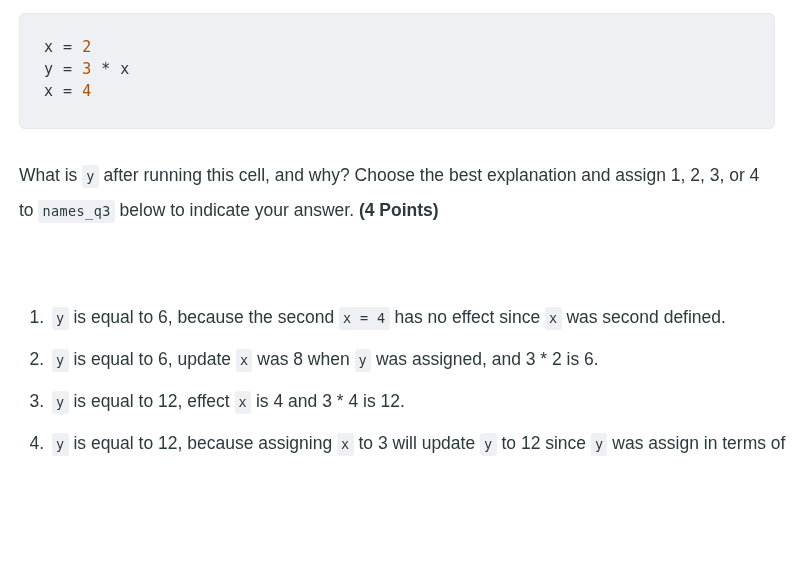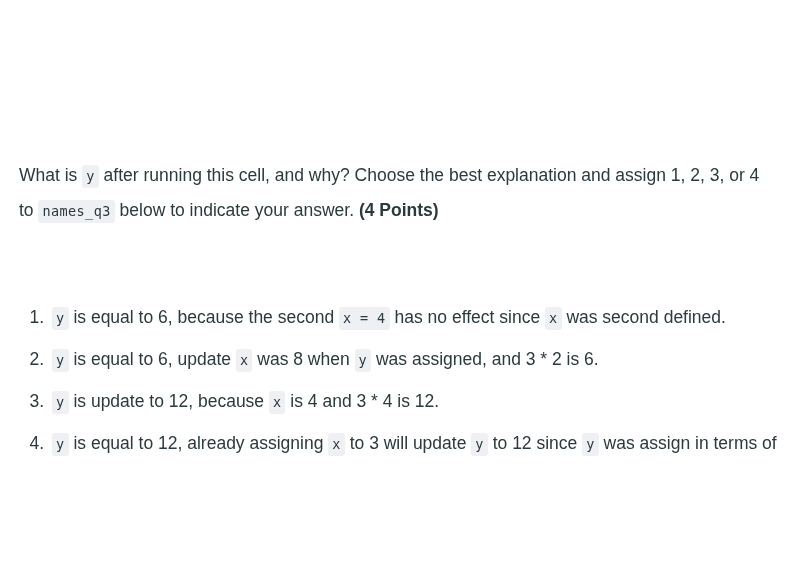--- a/index.html
+++ b/index.html
@@ -94,25 +94,32 @@
   }
   ol.answers li::marker {
     color: #2b3a3d;
   }
 </style>
 </head>
 <body>
 
 <div class="page">
 
+  <div class="code-cell">
+    <div id="code-body">
+        <div class="code-line"><span class="tok-var">x </span><span class="tok-op">= </span><span class="tok-num">2</span></div>
+        <div class="code-line"><span class="tok-var">y </span><span class="tok-op">= </span><span class="tok-num">3</span><span class="tok-var"> * x</span></div>
+        <div class="code-line"><span class="tok-var">x </span><span class="tok-op">= </span><span class="tok-num">4</span></div>
+      </div>
+  </div>
 
   <div class="prose">
     <p><span>What is </span><code class="inline">y</code><span> after running this cell, and why? Choose the best explanation and assign 1, 2, 3, or 4 to </span><code class="inline">names_q3</code><span> below to indicate your answer. </span><span class="bold">(4 Points)</span></p>
   </div>
 
   <ol class="answers" id="answers-list">
       <li><code class="inline">y</code><span> is equal to 6, because the second </span><code class="inline">x = 4</code><span> has no effect since </span><code class="inline">x</code><span> was second defined.</span></li>
       <li><code class="inline">y</code><span> is equal to 6, update </span><code class="inline">x</code><span> was 8 when </span><code class="inline">y</code><span> was assigned, and 3 * 2 is 6.</span></li>
-      <li><code class="inline">y</code><span> is update to 12, because </span><code class="inline">x</code><span> is 4 and 3 * 4 is 12.</span></li>
-      <li><code class="inline">y</code><span> is equal to 12, already assigning </span><code class="inline">x</code><span> to 3 will update </span><code class="inline">y</code><span> to 12 since </span><code class="inline">y</code><span> was assign in terms of </span></li>
+      <li><code class="inline">y</code><span> is equal to 12, effect </span><code class="inline">x</code><span> is 4 and 3 * 4 is 12.</span></li>
+      <li><code class="inline">y</code><span> is equal to 12, because assigning </span><code class="inline">x</code><span> to 3 will update </span><code class="inline">y</code><span> to 12 since </span><code class="inline">y</code><span> was assign in terms of </span></li>
     </ol>
 
 </div>
 
 </body></html>

